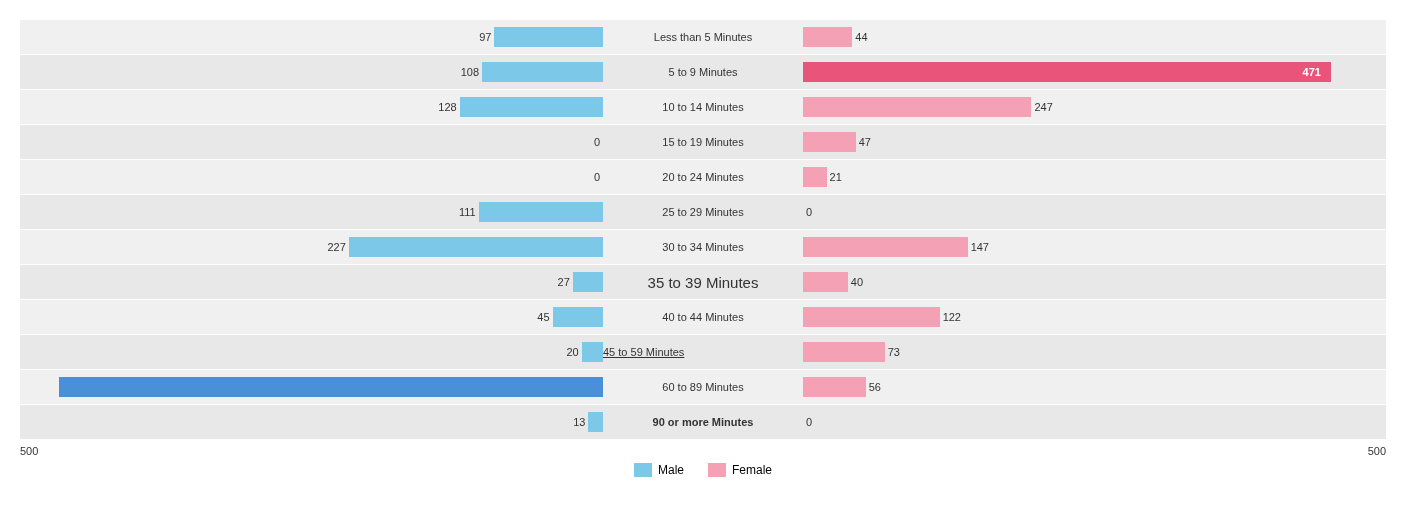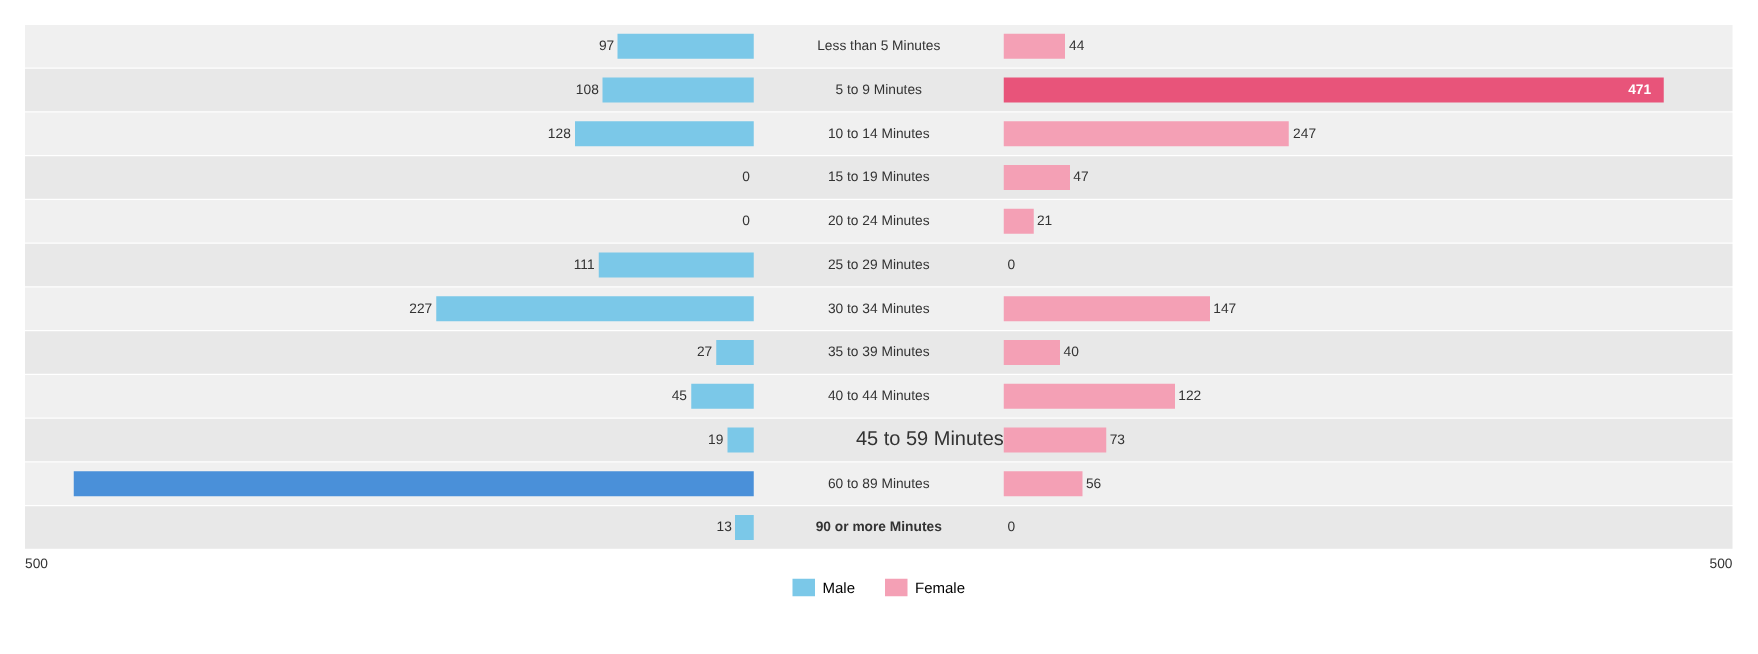--- a/index.html
+++ b/index.html
@@ -110,36 +110,36 @@
       <div style="position: relative; width: 100%; height: 34px; display: flex; align-items: center; background: rgb(240, 240, 240); margin-bottom: 1px;">
         <div style="position: absolute; right: calc(50% + 100px); top: 7px; width: 254.24px; height: 20px; background: rgb(123, 200, 232);"></div>
         <div style="position: absolute; left: calc(50% + 100px); top: 7px; width: 164.64px; height: 20px; background: rgb(244, 160, 181);"></div>
         <div style="position: absolute; left: 50%; transform: translateX(-50%); width: 200px; text-align: center; font-size: 11px; color: rgb(51, 51, 51); z-index: 5; pointer-events: none;">30 to 34 Minutes</div>
         <div style="position: absolute; right: calc(50% + 357.24px); top: 50%; transform: translateY(-50%); font-size: 11px; color: rgb(51, 51, 51); z-index: 6;">227</div>
         <div style="position: absolute; left: calc(50% + 267.64px); top: 50%; transform: translateY(-50%); font-size: 11px; color: rgb(51, 51, 51); z-index: 6;">147</div>
       </div>
       <div style="position: relative; width: 100%; height: 34px; display: flex; align-items: center; background: rgb(232, 232, 232); margin-bottom: 1px;">
         <div style="position: absolute; right: calc(50% + 100px); top: 7px; width: 30.24px; height: 20px; background: rgb(123, 200, 232);"></div>
         <div style="position: absolute; left: calc(50% + 100px); top: 7px; width: 44.8px; height: 20px; background: rgb(244, 160, 181);"></div>
-        <div style="position: absolute; left: 50%; transform: translateX(-50%); width: 164px; text-align: center; font-size: 11px; color: rgb(51, 51, 51); z-index: 5; pointer-events: none;">35 to 39 Minutes</div>
+        <div style="position: absolute; left: 50%; transform: translateX(-50%); width: 164px; text-align: center; font-size: 15px; color: rgb(51, 51, 51); z-index: 5; pointer-events: none;">35 to 39 Minutes</div>
         <div style="position: absolute; right: calc(50% + 133.24px); top: 50%; transform: translateY(-50%); font-size: 11px; color: rgb(51, 51, 51); z-index: 6;">27</div>
         <div style="position: absolute; left: calc(50% + 147.8px); top: 50%; transform: translateY(-50%); font-size: 11px; color: rgb(51, 51, 51); z-index: 6;">40</div>
       </div>
       <div style="position: relative; width: 100%; height: 34px; display: flex; align-items: center; background: rgb(240, 240, 240); margin-bottom: 1px;">
         <div style="position: absolute; right: calc(50% + 100px); top: 7px; width: 50.4px; height: 20px; background: rgb(123, 200, 232);"></div>
         <div style="position: absolute; left: calc(50% + 100px); top: 7px; width: 136.64px; height: 20px; background: rgb(244, 160, 181);"></div>
         <div style="position: absolute; left: 50%; transform: translateX(-50%); width: 200px; text-align: center; font-size: 11px; color: rgb(51, 51, 51); z-index: 5; pointer-events: none;">40 to 44 Minutes</div>
         <div style="position: absolute; right: calc(50% + 153.4px); top: 50%; transform: translateY(-50%); font-size: 11px; color: rgb(51, 51, 51); z-index: 6;">45</div>
         <div style="position: absolute; left: calc(50% + 239.64px); top: 50%; transform: translateY(-50%); font-size: 11px; color: rgb(51, 51, 51); z-index: 6;">122</div>
       </div>
       <div style="position: relative; width: 100%; height: 34px; display: flex; align-items: center; background: rgb(232, 232, 232); margin-bottom: 1px;">
         <div style="position: absolute; right: calc(50% + 100px); top: 7px; width: 21.28px; height: 20px; background: rgb(123, 200, 232);"></div>
         <div style="position: absolute; left: calc(50% + 100px); top: 7px; width: 81.76px; height: 20px; background: rgb(244, 160, 181);"></div>
-        <div style="position: absolute; left: 50%; transform: translateX(-50%); width: 200px; text-align: right; font-size: 16px; color: rgb(51, 51, 51); z-index: 5; pointer-events: none;">45 to 59 Minutes</div>
-        <div style="position: absolute; right: calc(50% + 124.28px); top: 50%; transform: translateY(-50%); font-size: 11px; color: rgb(51, 51, 51); z-index: 6;">19</div>
+        <div style="position: absolute; left: 50%; transform: translateX(-50%); width: 200px; text-align: left; font-size: 11px; color: rgb(51, 51, 51); z-index: 5; pointer-events: none; text-decoration: underline;">45 to 59 Minutes</div>
+        <div style="position: absolute; right: calc(50% + 124.28px); top: 50%; transform: translateY(-50%); font-size: 11px; color: rgb(51, 51, 51); z-index: 6;">20</div>
         <div style="position: absolute; left: calc(50% + 184.76px); top: 50%; transform: translateY(-50%); font-size: 11px; color: rgb(51, 51, 51); z-index: 6;">73</div>
       </div>
       <div style="position: relative; width: 100%; height: 34px; display: flex; align-items: center; background: rgb(240, 240, 240); margin-bottom: 1px;">
         <div style="position: absolute; right: calc(50% + 100px); top: 7px; width: 544.32px; height: 20px; background: rgb(74, 144, 217);"></div>
         <div style="position: absolute; left: calc(50% + 100px); top: 7px; width: 62.72px; height: 20px; background: rgb(244, 160, 181);"></div>
         <div style="position: absolute; left: 50%; transform: translateX(-50%); width: 200px; text-align: center; font-size: 11px; color: rgb(51, 51, 51); z-index: 5; pointer-events: none;">60 to 89 Minutes</div>
         <div style="position: absolute; left: calc(50% + 165.72px); top: 50%; transform: translateY(-50%); font-size: 11px; color: rgb(51, 51, 51); z-index: 6;">56</div>
       </div>
       <div style="position: relative; width: 100%; height: 34px; display: flex; align-items: center; background: rgb(232, 232, 232); margin-bottom: 1px;">
         <div style="position: absolute; right: calc(50% + 100px); top: 7px; width: 14.56px; height: 20px; background: rgb(123, 200, 232);"></div>

